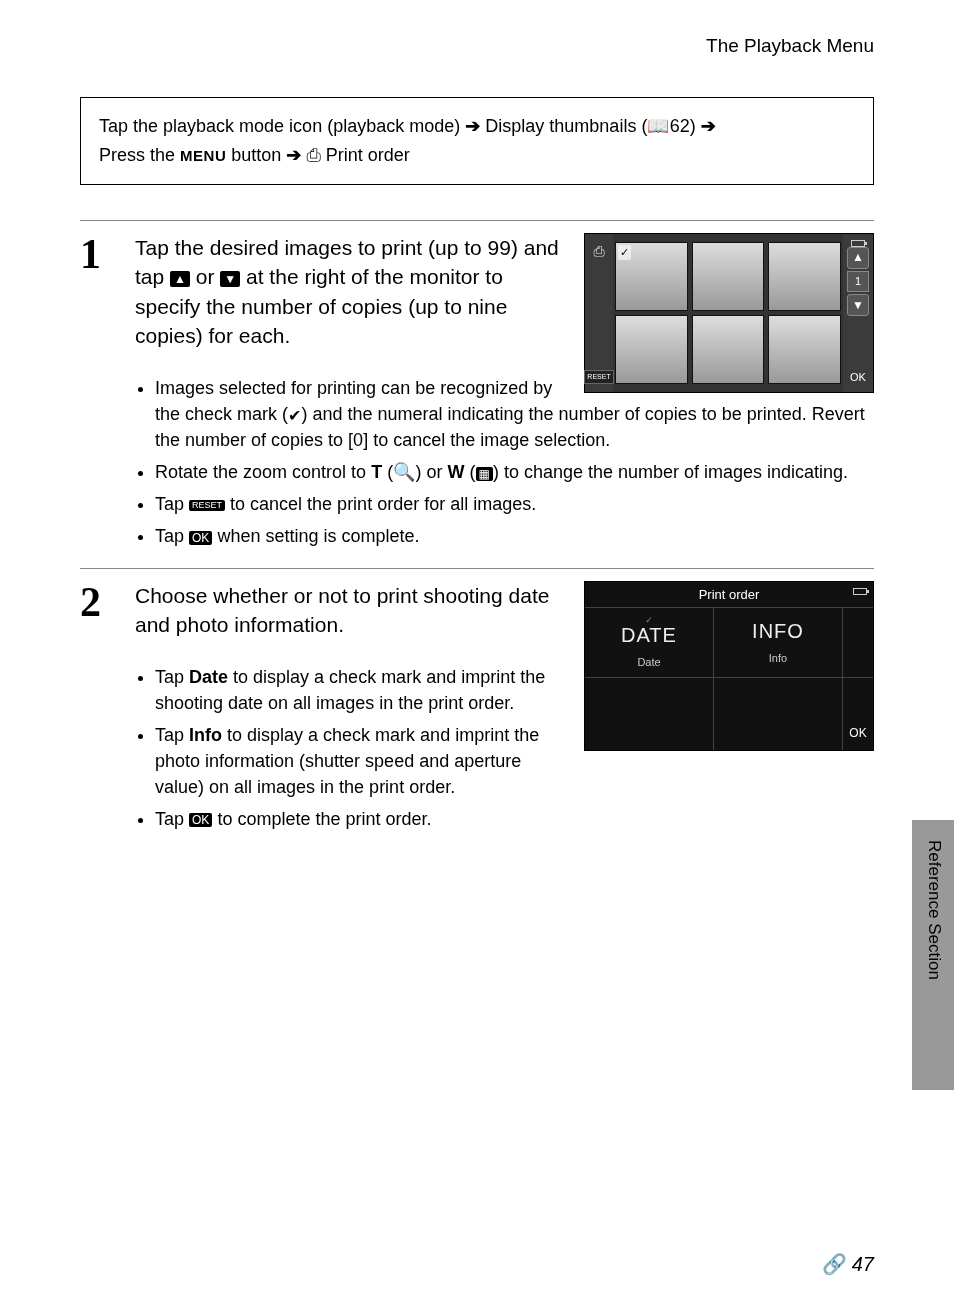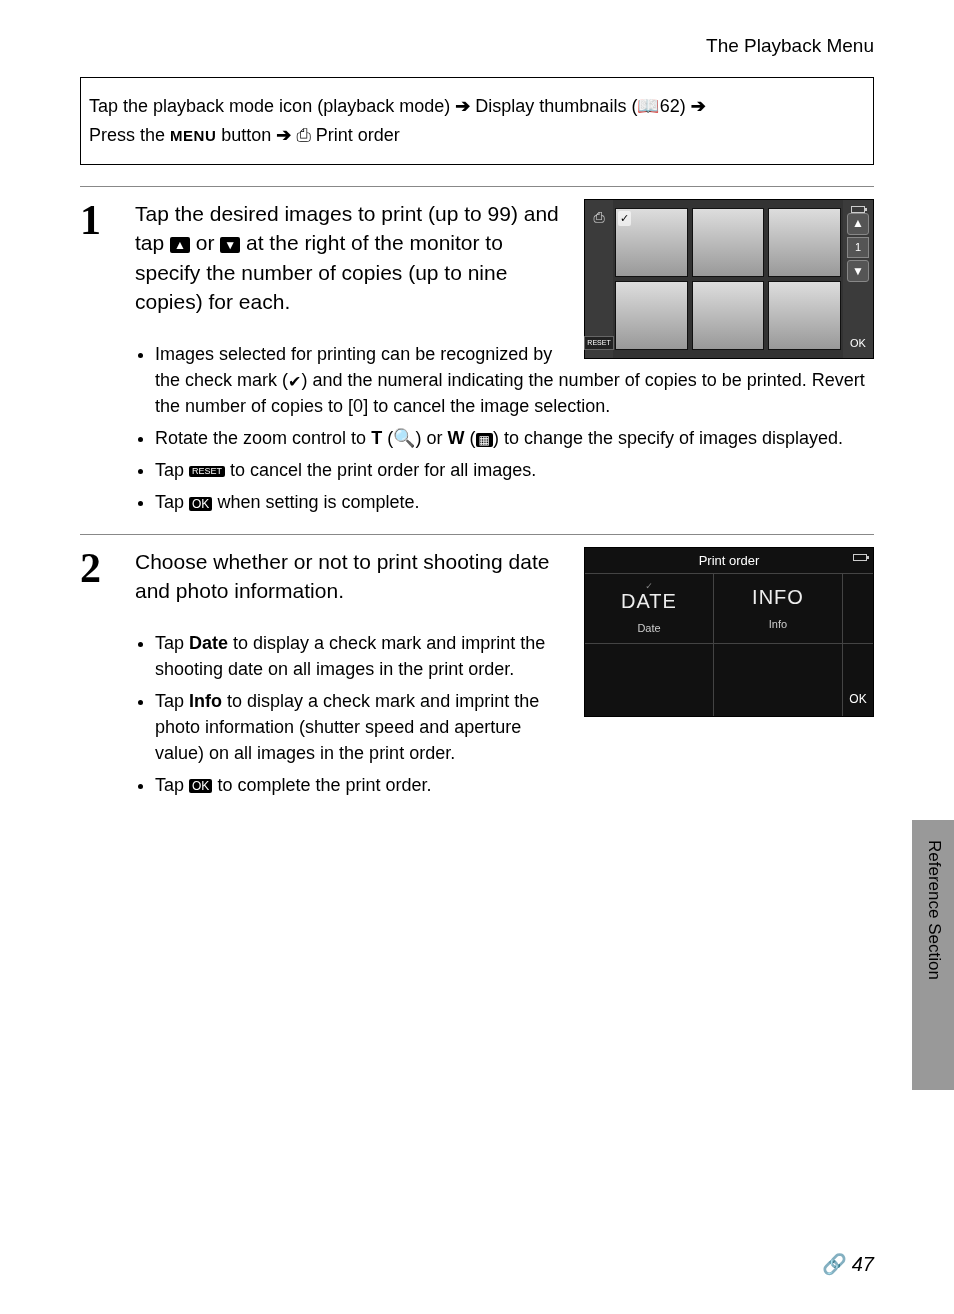--- a/index.html
+++ b/index.html
@@ -12,33 +12,33 @@
     color: #000;
   }
   .page {
     padding: 35px 80px 40px 80px;
     position: relative;
     height: 100%;
   }
   .header-right {
     text-align: right;
     font-size: 19px;
-    margin-bottom: 20px;
+    margin-bottom: 40px;
   }
   .h2 {
     font-size: 22px;
     font-weight: bold;
     margin-bottom: 25px;
   }
   .nav-box {
     border: 1px solid #000;
-    padding: 14px 8px;
+    padding: 14px 18px;
     font-size: 18px;
     line-height: 1.6;
-    margin-bottom: 21px;
+    margin-bottom: 35px;
   }
   .nav-box .arrow { font-weight: bold; }
   .menu-word { font-family: Arial, sans-serif; font-weight: 600; letter-spacing: 0.5px; font-size: 15px; }
   .hr { border: none; border-top: 1px solid #888; margin: 8px 0 12px 0; }
   .step { display: flex; gap: 25px; margin-bottom: 12px; }
   .step-num {
     font-family: Georgia, "Times New Roman", serif;
     font-size: 42px;
     font-weight: bold;
     line-height: 1;
@@ -161,21 +161,21 @@
         <span> or </span>
         <span class="inline-icon sq">▼</span>
         <span> at the right of the monitor to specify the number of copies (up to nine copies) for each.</span>
       </span>
 
       <ul>
         <li>
           <span>Images selected for printing can be recognized by the check mark (</span><span class="check-outline">✔</span><span>) and the numeral indicating the number of copies to be printed. Revert the number of copies to [0] to cancel the image selection.</span>
         </li>
         <li>
-          <span>Rotate the zoom control to </span><b>T</b><span> (</span><span>🔍</span><span>) or </span><b>W</b><span> (</span><span class="inline-icon">▦</span><span>) to change the specify of images displayed.</span>
+          <span>Rotate the zoom control to </span><b>T</b><span> (</span><span>🔍</span><span>) or </span><b>W</b><span> (</span><span class="inline-icon">▦</span><span>) to change the number of images indicating.</span>
         </li>
         <li>
           <span>Tap </span><span class="inline-icon" style="font-size:9px;">RESET</span><span> to cancel the print order for all images.</span>
         </li>
         <li>
           <span>Tap </span><span class="inline-icon">OK</span><span> when setting is complete.</span>
         </li>
       </ul>
     </div>
   </div>

